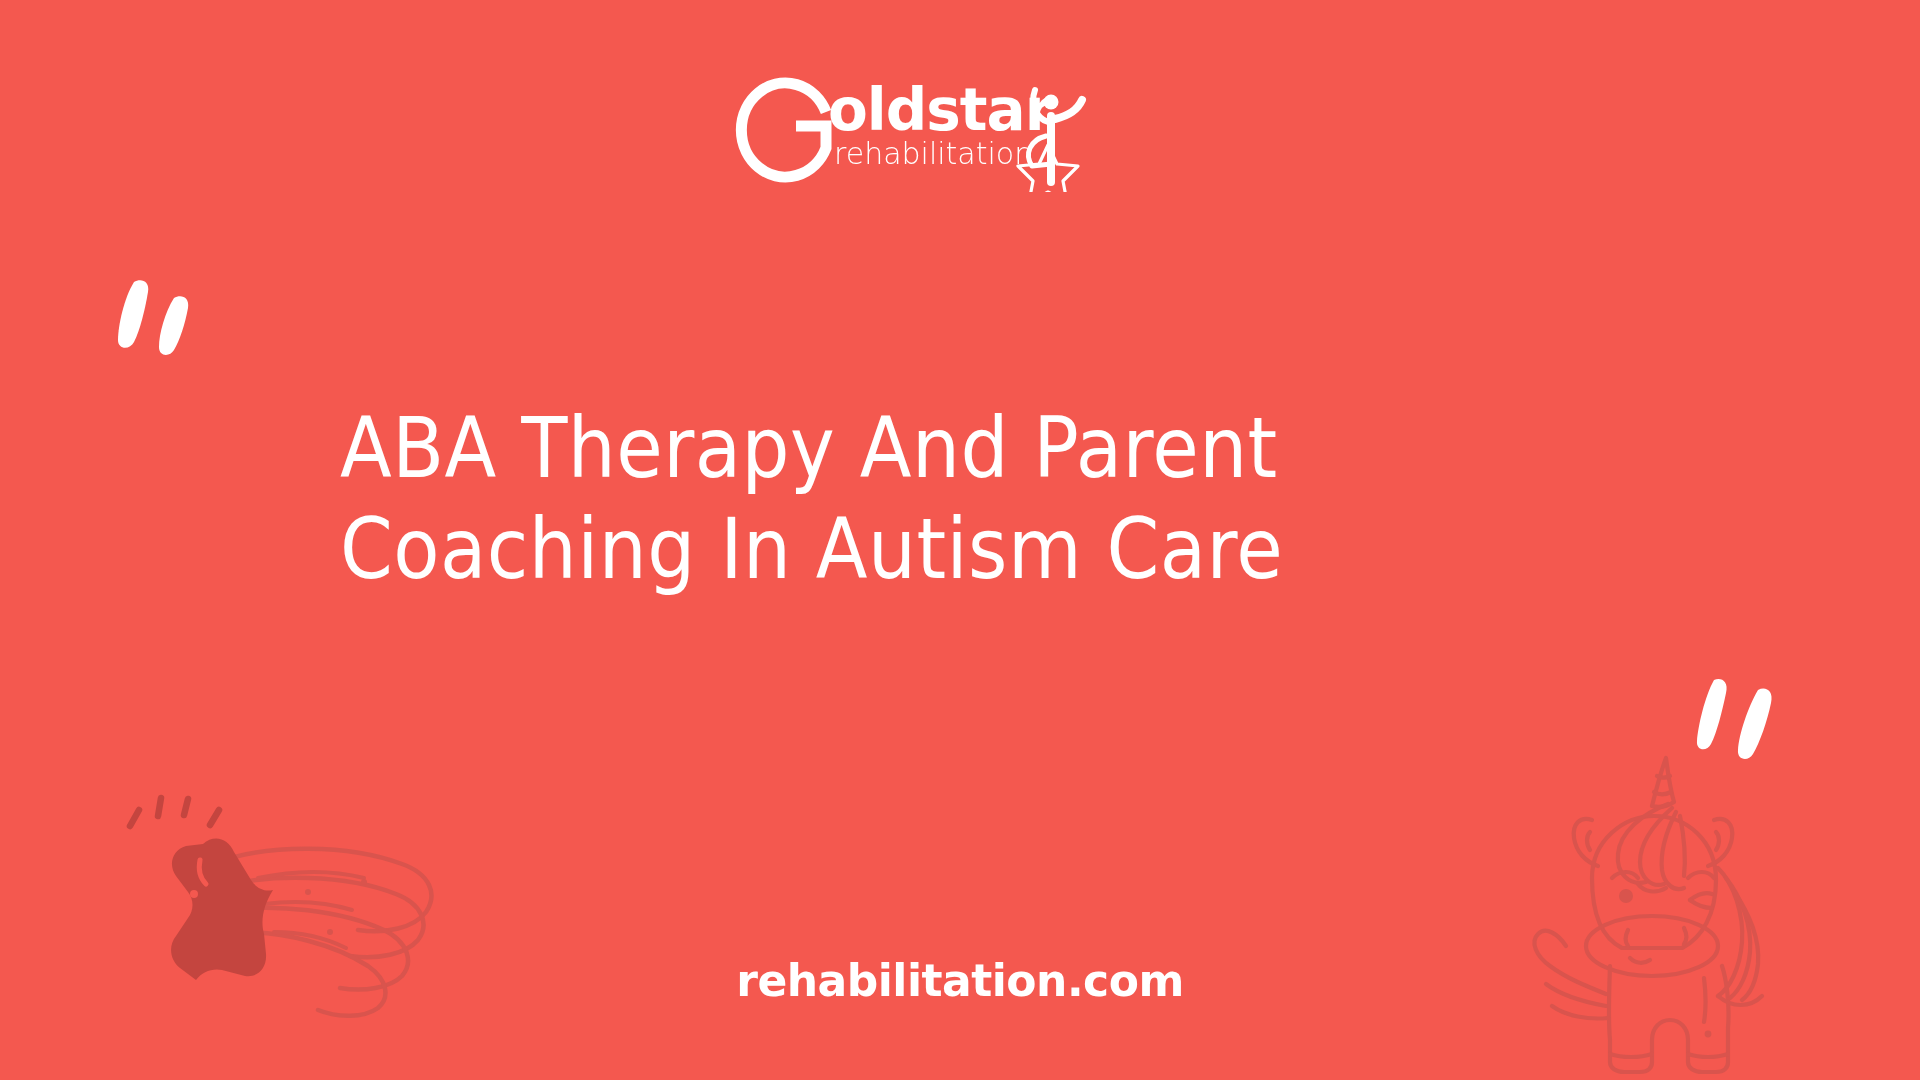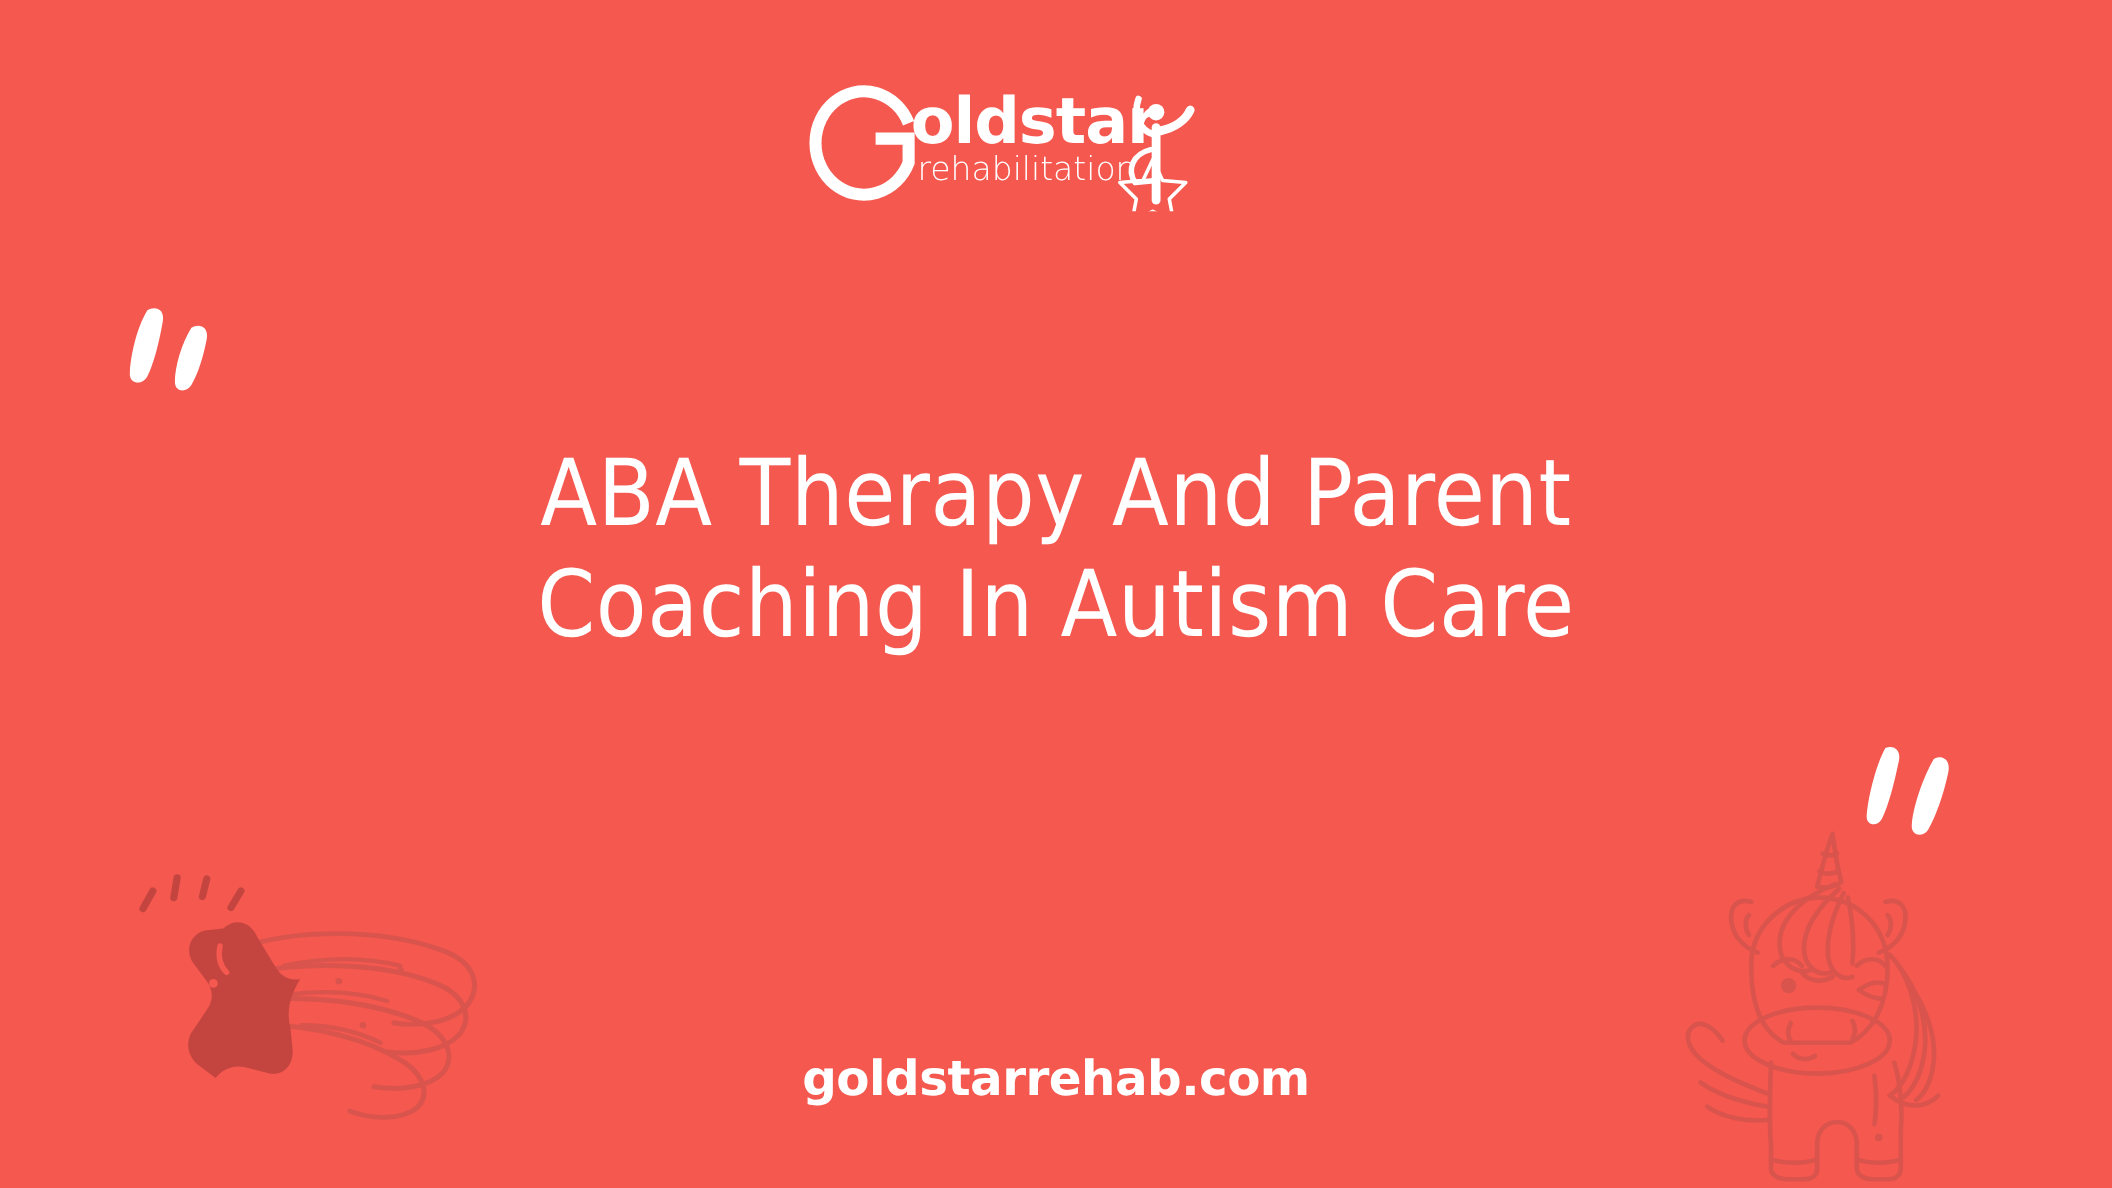--- a/index.html
+++ b/index.html
@@ -39,21 +39,20 @@
   .quote-close { left: 1690px; top: 672px; }
   .quote svg { display: block; width: 100%; height: 100%; }
 
   
   .title {
     position: absolute;
     left: 50%;
     top: 398px;
     transform: translateX(-50%);
     width: 1240px;
-    text-align: center;
     color: #ffffff;
     font-family: "DejaVu Sans", sans-serif;
     font-size: 84px;
     font-weight: 400;
     line-height: 1.20;
     letter-spacing: 0.5px;
     white-space: pre-line;
     font-stretch: condensed;
     transform-origin: center top;
   }
@@ -132,21 +131,21 @@
   <div class="quote quote-close">
     <svg viewBox="0 0 110 90" xmlns="http://www.w3.org/2000/svg">
       <path d="M24 8 C31 5 39 9 36 21 C32 40 27 60 21 72 C17 80 6 79 7 69 C8 54 15 24 24 8 Z" fill="#ffffff"></path>
       <path d="M68 18 C75 14 84 18 81 31 C77 50 70 70 63 82 C58 90 47 88 48 78 C49 62 58 35 68 18 Z" fill="#ffffff"></path>
     </svg>
   </div>
 
   <div class="title">ABA Therapy And Parent
 Coaching In Autism Care</div>
 
-  <div class="footer-url">goldstarrehab.com</div>
+  <div class="footer-url">rehabilitation.com</div>
 
   <div class="deco-star">
     <svg viewBox="0 0 330 240" xmlns="http://www.w3.org/2000/svg">
       <g stroke="#c4453f" stroke-width="6.5" stroke-linecap="round" fill="none">
         <path d="M12 44 L21 28"></path>
         <path d="M40 34 L43 16"></path>
         <path d="M66 33 L70 17"></path>
         <path d="M92 43 L101 28"></path>
       </g>
 

